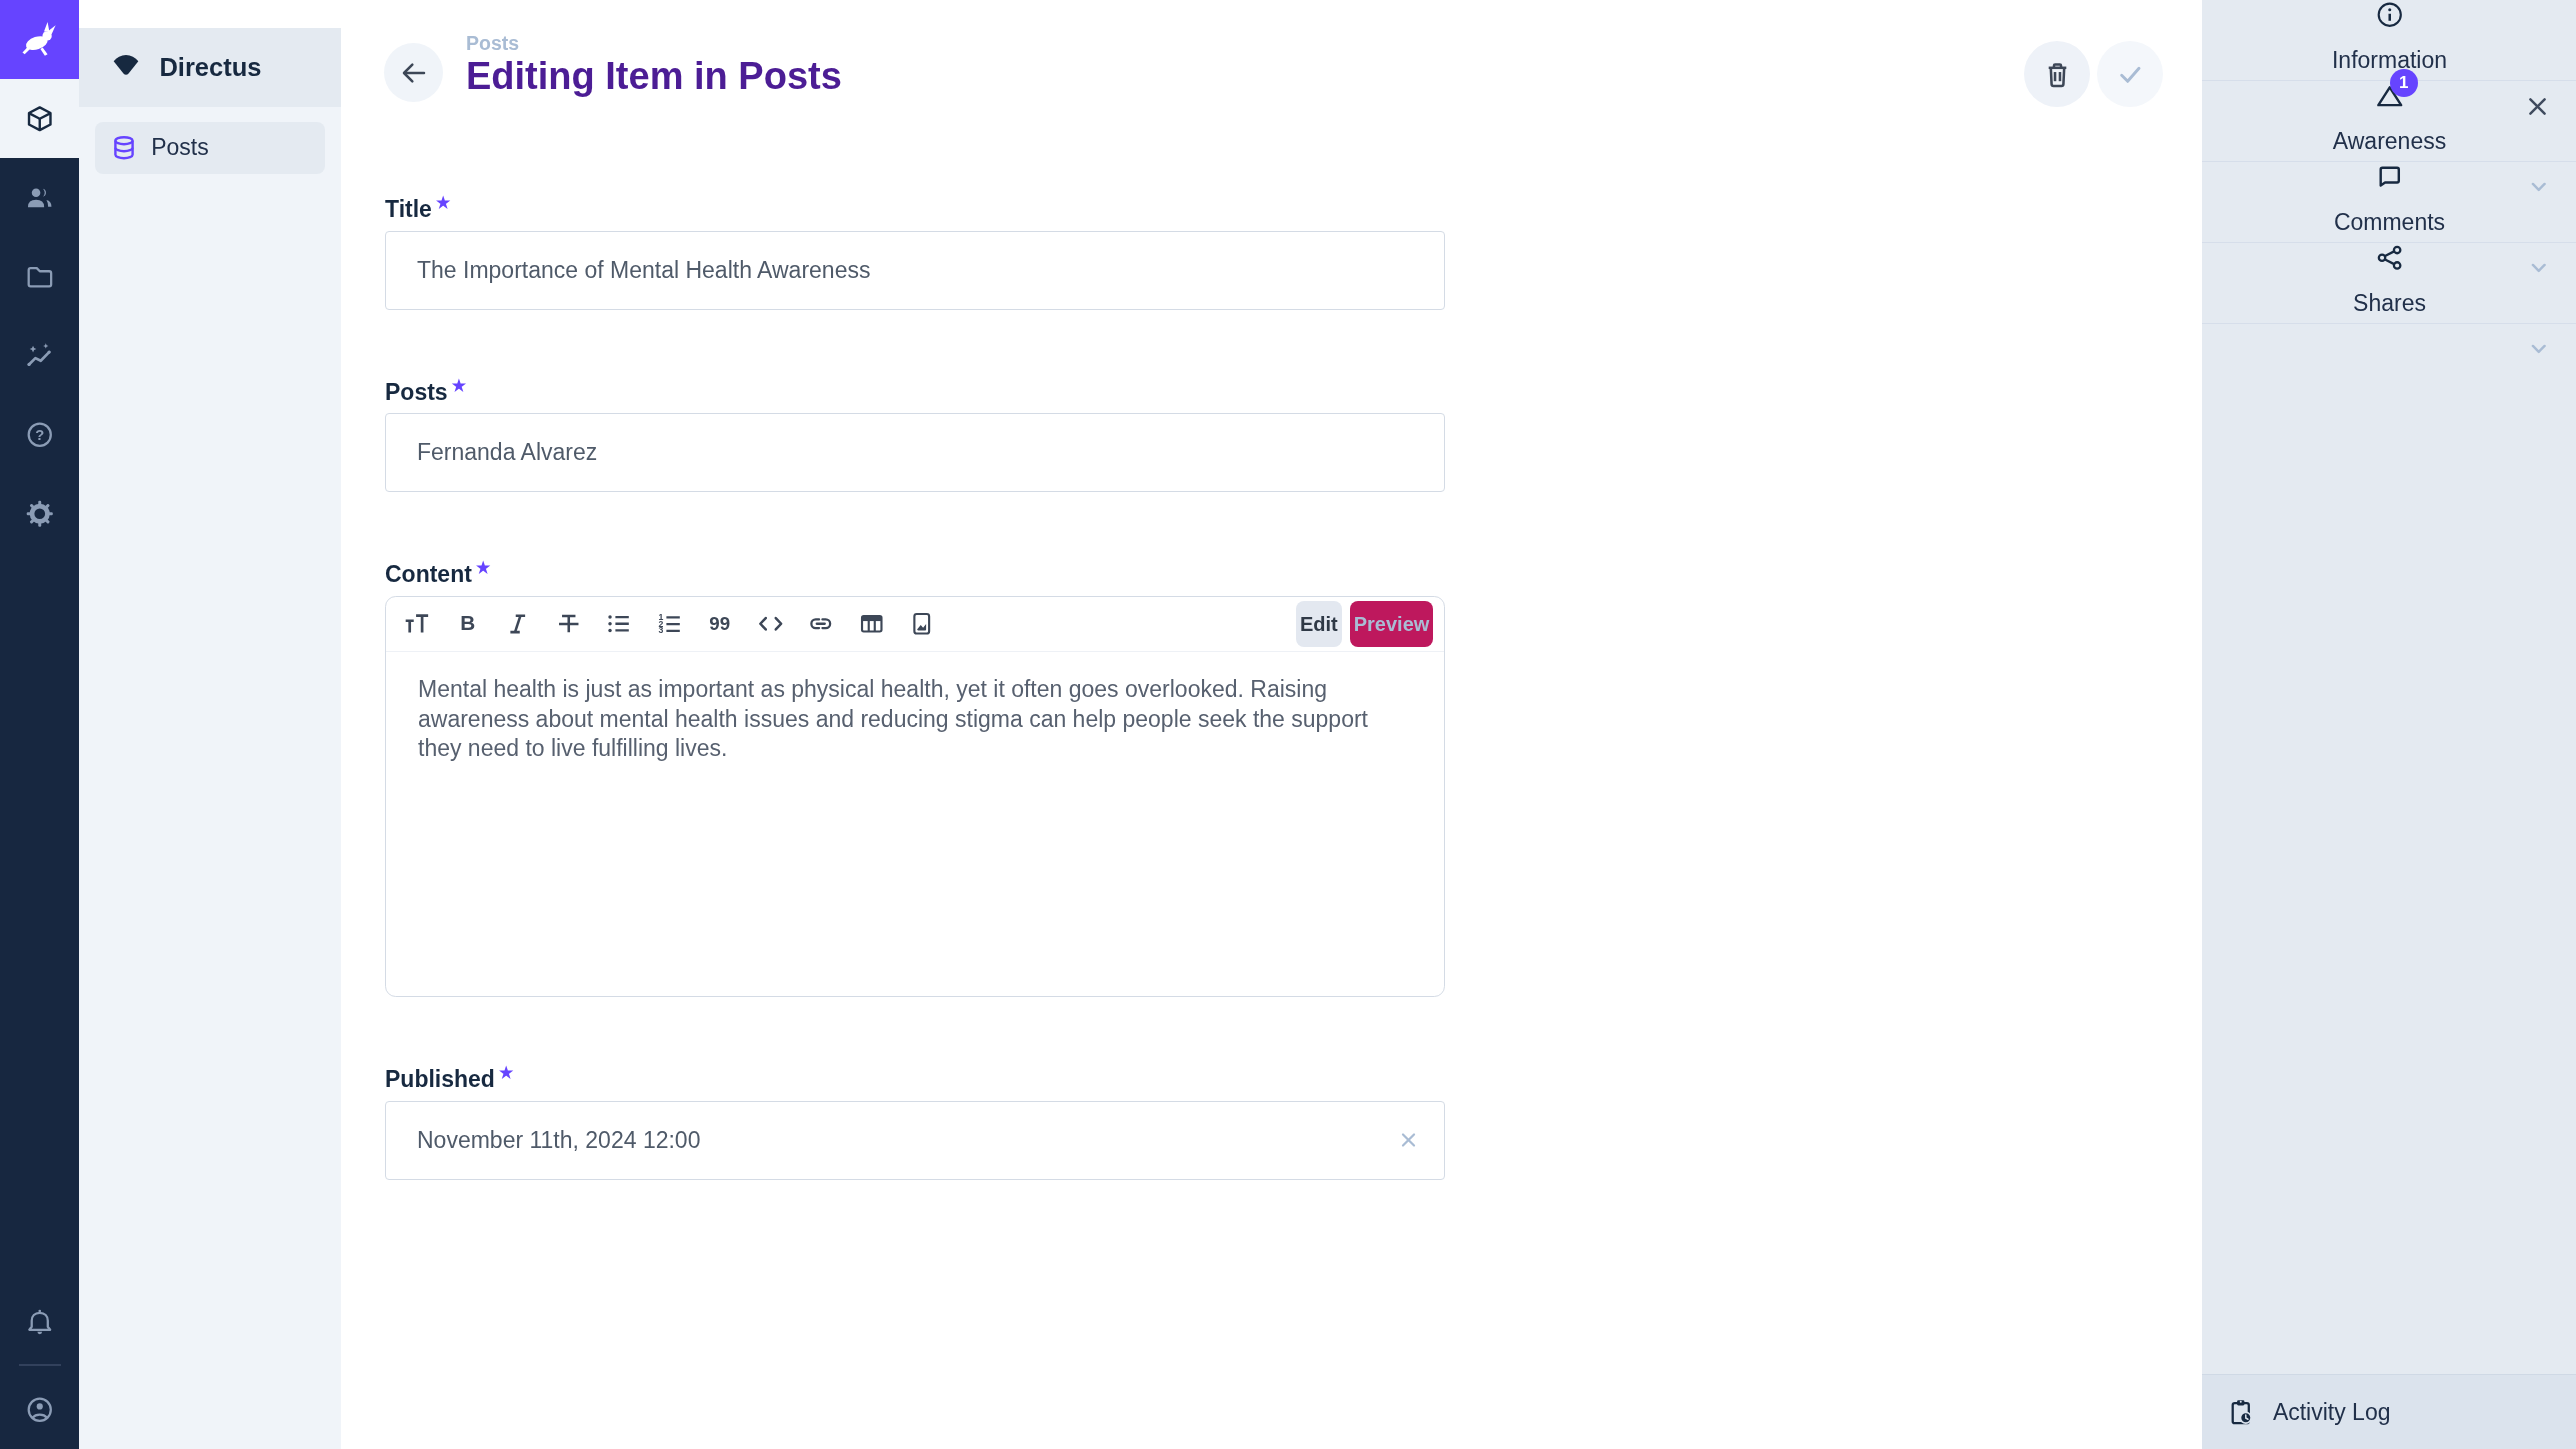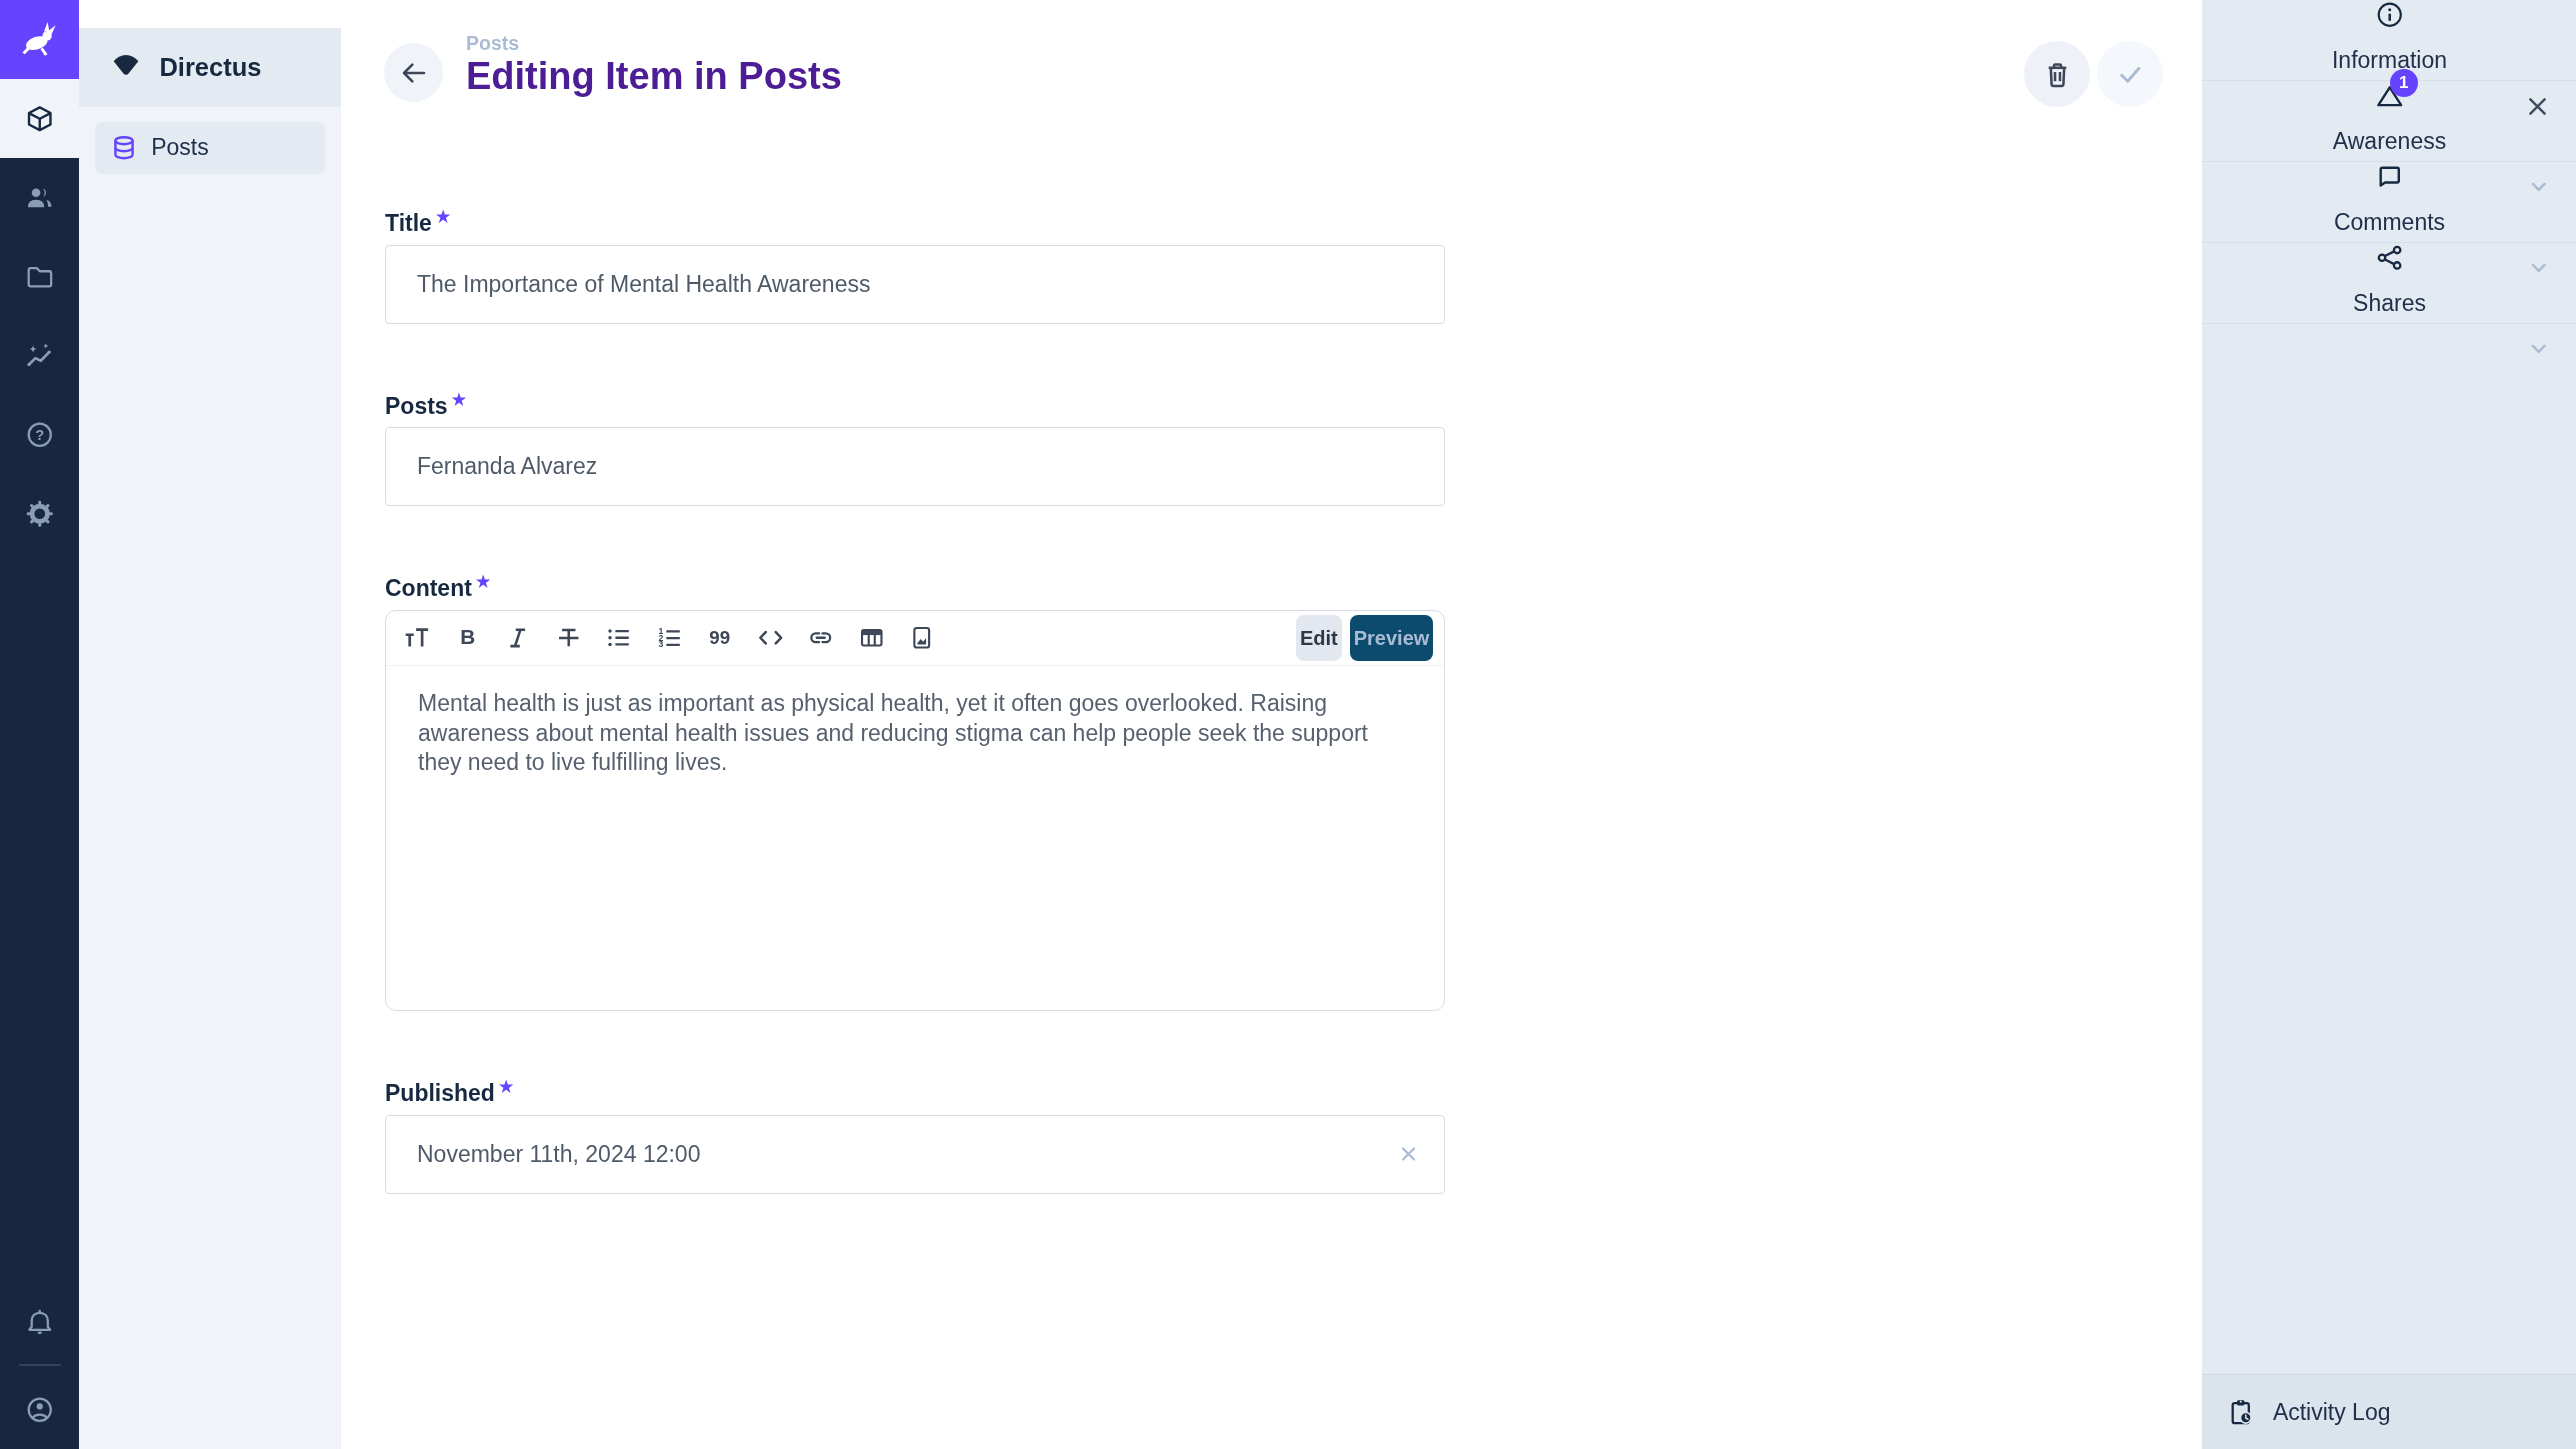--- a/index.html
+++ b/index.html
@@ -25,36 +25,36 @@
   .main{flex:1;position:relative;background:#fff;}
   .main-header{position:absolute;top:0;left:0;right:0;height:134px;}
   .back-btn{position:absolute;left:43px;top:43px;width:59px;height:59px;border-radius:50%;background:#f0f4f9;display:grid;place-items:center;color:#3d4757;cursor:pointer;}
   .crumb{position:absolute;left:125px;top:32px;font-size:19.5px;font-weight:600;color:#a9bcd4;}
   .page-title{position:absolute;left:125px;top:55px;font-size:38px;font-weight:700;color:#4c1d95;}
   .header-actions{position:absolute;top:41px;right:39px;display:flex;gap:6.7px;}
   .circle-btn{width:66px;height:66px;border-radius:50%;display:grid;place-items:center;cursor:pointer;}
   .trash-btn{background:#eef2f8;color:#3d4757;}
   .save-btn{background:#f4f7fb;color:#a9bcd4;}
 
-  .form{position:absolute;left:44px;top:207px;width:1060px;}
+  .form{position:absolute;left:44px;top:193px;width:1060px;}
   .field{margin-bottom:66px;}
   .field-label{font-size:23px;font-weight:600;color:#172940;height:27px;margin-bottom:10.7px;}
   .req{color:#6644ff;font-size:16px;vertical-align:9.4px;margin-left:4px;}
   .text-input{box-sizing:border-box;width:1060px;height:79px;border:1.3px solid #d4dbe5;border-radius:4px;background:#fff;
     font-family:"Liberation Sans",sans-serif;font-size:23px;color:#4f5a69;padding:0 31px;outline:none;}
   .input-wrap{position:relative;width:1060px;}
   .clear-x{position:absolute;right:23px;top:50%;transform:translateY(-50%);color:#a9bcd4;cursor:pointer;display:grid;place-items:center;}
 
   .editor{box-sizing:border-box;width:1060px;height:401px;border:1.3px solid #d4dbe5;border-radius:10.7px;background:#fff;overflow:hidden;}
   .editor-toolbar{height:54px;display:flex;align-items:center;padding:0 10.7px 0 16px;gap:21px;border-bottom:1.3px solid #eef1f6;}
   .tool{width:29.5px;height:29.5px;color:#3d4757;display:grid;place-items:center;cursor:pointer;flex-shrink:0;}
   .tab-group{margin-left:auto;display:flex;gap:8px;}
   .tab-btn{height:46px;border-radius:8px;border:none;font-family:"Liberation Sans",sans-serif;font-size:20px;font-weight:700;padding:0 4px;cursor:pointer;}
   .tab-btn.active{background:#e3e8f0;color:#2f3946;}
-  .tab-btn.inactive{background:#0c4a6e;color:#a9bcd4;}
+  .tab-btn.inactive{background:#be185d;color:#a9bcd4;}
   .editor-body{padding:23px 32px;font-size:23px;line-height:29.5px;color:#57606f;}
 
   
   .sidebar{width:374px;background:#e4eaf1;flex-shrink:0;display:flex;flex-direction:column;}
   .side-row{height:81px;display:flex;align-items:center;padding:0 23px 0 24px;gap:17.4px;border-bottom:1.3px solid #d6deea;box-sizing:border-box;cursor:pointer;flex-direction:column;}
   .side-row .side-label{font-size:23px;font-weight:500;color:#21304a;}
   .side-icon{position:relative;width:29.5px;height:29.5px;color:#172940;flex-shrink:0;display:grid;place-items:center;}
   .side-right{margin-left:auto;display:grid;place-items:center;color:#a9bcd4;cursor:pointer;}
   .side-right.close{color:#3f4b5e;}
   .badge{position:absolute;top:-12px;right:-13.4px;width:28px;height:28px;border-radius:50%;background:#6644ff;color:#fff;

